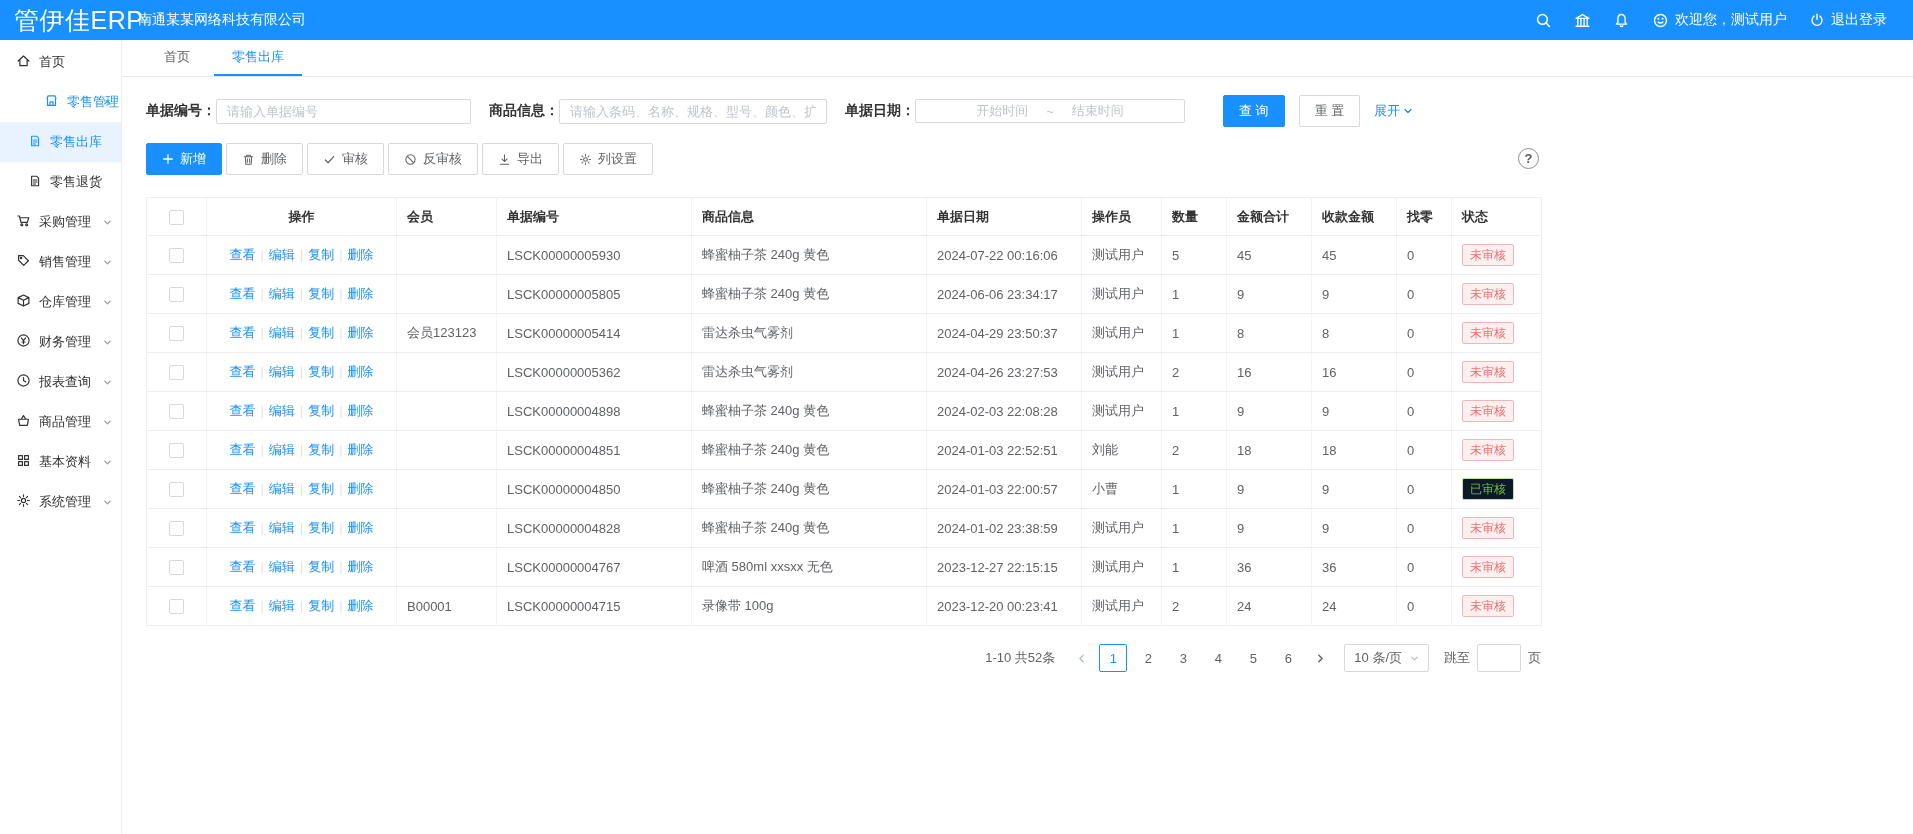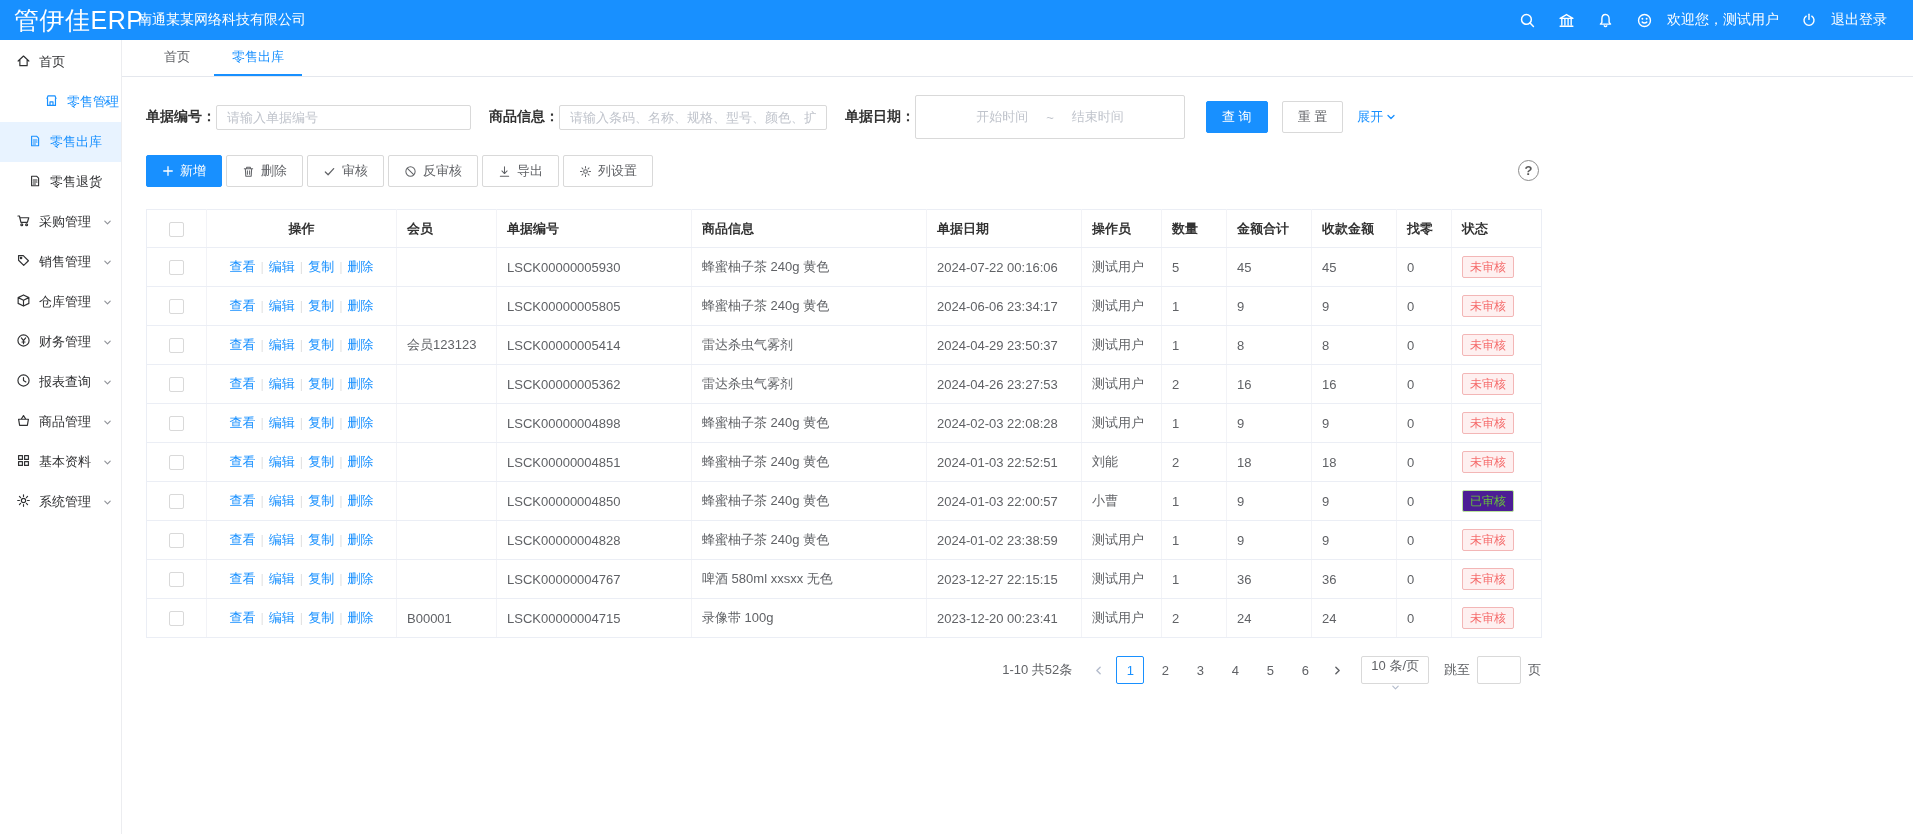--- a/index.html
+++ b/index.html
@@ -5,21 +5,21 @@
   * { margin:0; padding:0; box-sizing:border-box; }
   html,body { width:1913px; height:834px; background:#fff; overflow:hidden;
     font-family:"Liberation Sans","DejaVu Sans",sans-serif; color:#303133; }
 
   
   .topbar { height:40px; background:#1890ff; display:flex; align-items:center; color:#fff; }
   .logo { width:122px; padding-left:14px; font-size:25px; font-weight:normal; letter-spacing:.5px; white-space:nowrap; }
   .company { font-size:14px; margin-left:16px;text-align:right; }
   .topbar-right { margin-left:auto; display:flex; align-items:center; gap:22px; padding-right:26px; font-size:14px; }
   .tb-icon { display:flex; align-items:center; cursor:pointer; }
-  .tb-group { display:flex; align-items:center; gap:14px; cursor:pointer; white-space:nowrap; }
+  .tb-group { display:flex; align-items:center; gap:6px; cursor:pointer; white-space:nowrap; }
 
   
   .layout { display:flex; height:794px; }
   .sidebar { width:122px; flex:none; border-right:1px solid #ecedf0; background:#fff; padding-top:2px; }
   .side-item { height:40px; display:flex; align-items:center; padding-left:16px; font-size:13px; color:#303133; cursor:pointer; position:relative; }
   .side-item .side-label { margin-left:8px; }
   .side-item.active-parent { color:#1890ff;padding-left:44px; }
   .side-caret { position:absolute; right:9px; display:flex; color:#909399; }
   .side-item.active-parent .side-caret { color:#1890ff; }
   .side-sub { height:40px; display:flex; align-items:center; padding-left:28px; font-size:13px; color:#303133; cursor:pointer; }
@@ -33,21 +33,21 @@
 
   .content { padding:18px 24px 0; }
 
   
   .filterbar { display:flex; align-items:center; font-size:14px; }
   .f-label { font-weight:600; color:#333; white-space:nowrap; }
   .f-input { height:25px; border:1px solid #d9d9d9; border-radius:2px; padding:0 10px; font-size:13px; color:#4d7c0f; outline:none; font-family:inherit; }
   .f-input::placeholder { color:#c0c4cc; }
   .in-bill { width:255px; margin-right:18px; }
   .in-goods { width:268px; margin-right:18px; }
-  .daterange { width:270px; height:44px; border:1px solid #d9d9d9; border-radius:2px; display:flex; align-items:center; justify-content:center; gap:18px; font-size:13px; color:#c0c4cc; margin-right:21px; }
+  .daterange { width:270px; height:24px; border:1px solid #d9d9d9; border-radius:2px; display:flex; align-items:center; justify-content:center; gap:18px; font-size:13px; color:#c0c4cc; margin-right:38px; }
   .btn { height:32px; border-radius:2px; font-size:13px; cursor:pointer; display:inline-flex; align-items:center; justify-content:center; padding:12px 15px; white-space:nowrap; font-family:inherit; }
   .btn-primary { background:#1890ff; border:1px solid #1890ff; color:#fff; }
   .btn-plain { background:#fff; border:1px solid #d9d9d9; color:#606266; }
   .expand-link { color:#1890ff; font-size:13px; display:inline-flex; align-items:center; gap:3px; cursor:pointer; margin-left:14px; }
 
   
   .toolbar { margin-top:16px; width:1395px; display:flex; align-items:center; gap:4px; position:relative; }
   .tool-btn { gap:6px; }
   .tool-btn svg { flex:none; }
   .help-btn { position:absolute; right:2px; top:5px; width:21px; height:21px; border:1.4px solid #8c8c8c; border-radius:50%; color:#595959; display:flex; align-items:center; justify-content:center; font-size:13px; font-weight:bold; cursor:pointer; background:#fff; }
@@ -58,31 +58,31 @@
   .grid td { height:39px; font-size:13px; color:#606266; padding:0 10px; border-bottom:1px solid #ebeef5; border-right:1px solid #f2f3f7; overflow:hidden; white-space:nowrap; }
   .grid th:last-child, .grid td:last-child { border-right:none; }
   .col-check, .cell-check { text-align:center !important; }
   .th-op { text-align:center !important; }
   .cell-ops { text-align:center !important; }
   .checkbox { width:15px; height:15px; border:1px solid #d9d9d9; border-radius:2px; display:inline-block; vertical-align:middle; background:#fff; cursor:pointer; }
   .op-link { color:#1890ff; cursor:pointer; text-decoration:none; }
   .sep { color:#e3e3e3; margin:0 5px; }
   .badge { display:inline-block; height:22px; line-height:20px; padding:0 7px; font-size:12px; border-radius:2px; border:1px solid; }
   .badge-red { color:#f56c6c; border-color:#f3b6b6; background:#fef0f0; }
-  .badge-green { color:#67c23a; border-color:#b9e39c; background:#4c1d95; }
+  .badge-green { color:#67c23a; border-color:#b9e39c; background:#0f172a; }
 
   
   .pagination { width:1395px; margin-top:18px; display:flex; align-items:center; justify-content:flex-end; gap:7px; font-size:13px; color:#606266; }
   .pg-total { margin-right:8px; }
   .page-arrow { width:22px; height:28px; display:flex; align-items:center; justify-content:center; cursor:pointer; color:#b4bccc; }
   .page-arrow.next { color:#606266; }
   .pages { display:flex; align-items:center; gap:7px; }
   .page-btn { min-width:28px; height:28px; display:flex; align-items:center; justify-content:center; border:1px solid transparent; border-radius:2px; cursor:pointer; color:#606266; background:#fff; }
   .page-btn.active { border-color:#1890ff; color:#1890ff; }
-  .page-size { height:28px; border:1px solid #d9d9d9; border-radius:2px; display:flex; align-items:center; gap:8px; padding:0 9px; cursor:pointer; color:#606266; background:#fff; margin-left:6px;flex-direction:column; }
+  .page-size { height:28px; border:1px solid #d9d9d9; border-radius:2px; display:flex; align-items:center; gap:8px; padding:0 9px; cursor:pointer; color:#606266; background:#fff; margin-left:6px; }
   .page-size .pg-caret { color:#b4bccc; display:flex; }
   .jump-label { margin-left:8px; }
   .jump-input { width:44px; height:28px; border:1px solid #d9d9d9; border-radius:2px; outline:none; padding:0 6px; font-size:13px; }
 </style>
 </head>
 <body>
 
 <div class="app">
 
   <header class="topbar">

